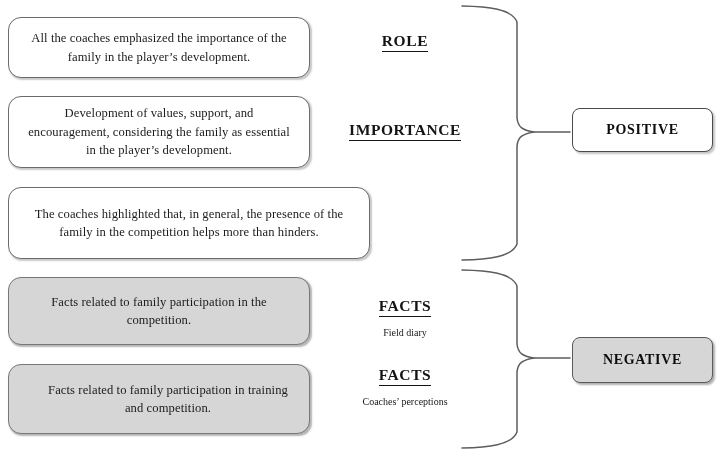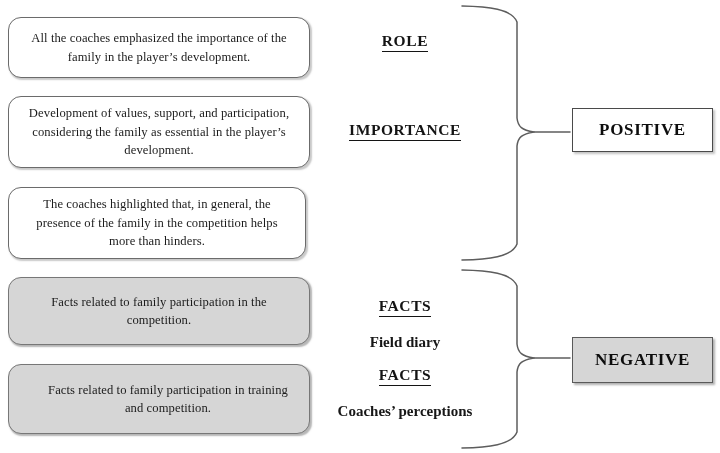--- a/index.html
+++ b/index.html
@@ -59,37 +59,37 @@
     font-size: 15.5px;
     font-weight: 700;
     letter-spacing: 0.6px;
     border-bottom: 1.4px solid #141414;
     padding-bottom: 2px;
     line-height: 1.12;
     white-space: nowrap;
   }
   .cat-sub {
     display: block;
-    font-size: 15px;
-    font-weight: 700;
+    font-size: 10px;
+    font-weight: 400;
     line-height: 1.2;
-    margin-top: 16px;
+    margin-top: 10px;
     color: #171717;
   }
 
   
   .outcome-box {
     position: absolute;
     box-sizing: border-box;
     border: 1.4px solid #4a4a4a;
-    border-radius: 0;
+    border-radius: 8px;
     display: flex;
     align-items: center;
     justify-content: center;
-    font-size: 17px;
+    font-size: 14px;
     font-weight: 700;
     letter-spacing: 0.7px;
     color: #0d0d0d;
   }
   .outcome-box.white {
     background: #ffffff;
     box-shadow: 2px 2px 2px rgba(125,125,125,0.45);
   }
   .outcome-box.gray {
     background: #d6d6d6;
@@ -107,24 +107,24 @@
 </head>
 <body>
 
 <div id="canvas">
 
   <div class="stmt-box white" style="left:8px; top:17px; width:302px; height:61px;justify-content:flex-end;">
     <span class="stmt-text">All the coaches emphasized the importance of the family in the player’s development.</span>
   </div>
 
   <div class="stmt-box white" style="left:8px; top:96px; width:302px; height:72px;">
-    <span class="stmt-text">Development of values, support, and participation, considering the family as essential in the player’s development.</span>
+    <span class="stmt-text">Development of values, support, and encouragement, considering the family as essential in the player’s development.</span>
   </div>
 
-  <div class="stmt-box white" style="left:8px; top:187px; width:298px; height:72px;">
+  <div class="stmt-box white" style="left:8px; top:187px; width:362px; height:72px;">
     <span class="stmt-text">The coaches highlighted that, in general, the presence of the family in the competition helps more than hinders.</span>
   </div>
 
   <div class="stmt-box gray" style="left:8px; top:277px; width:302px; height:68px;">
     <span class="stmt-text">Facts related to family participation in the competition.</span>
   </div>
 
   <div class="stmt-box gray" style="left:8px; top:364px; width:302px; height:70px;padding-left:32px;">
     <span class="stmt-text">Facts related to family participation in training and competition.</span>
   </div>

